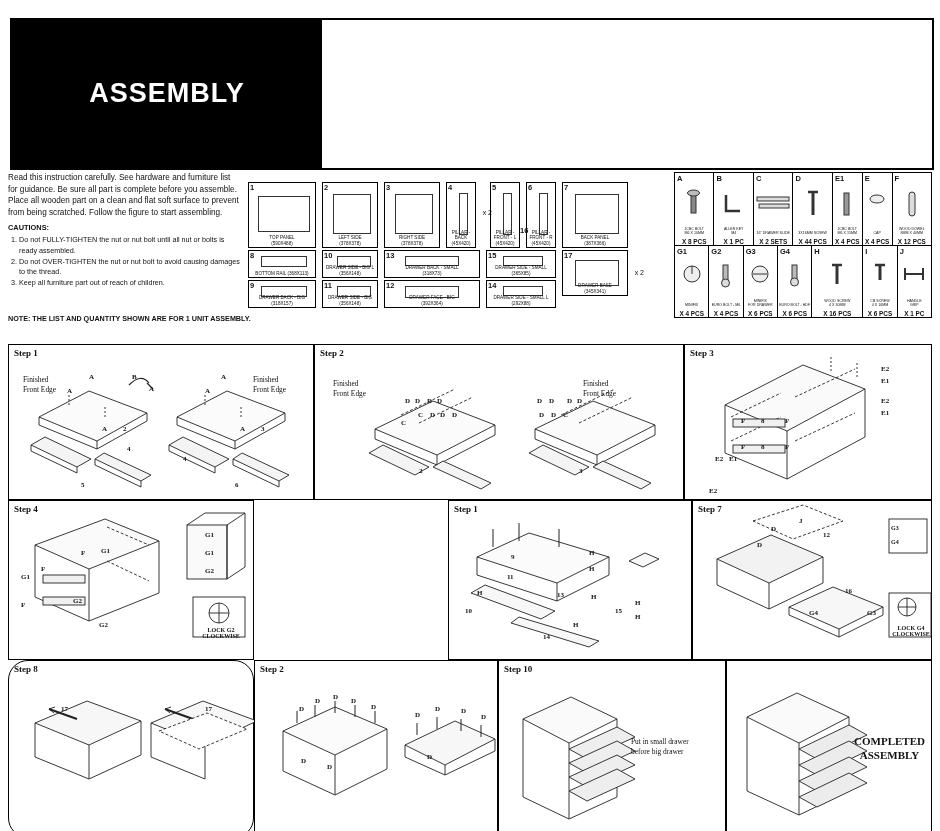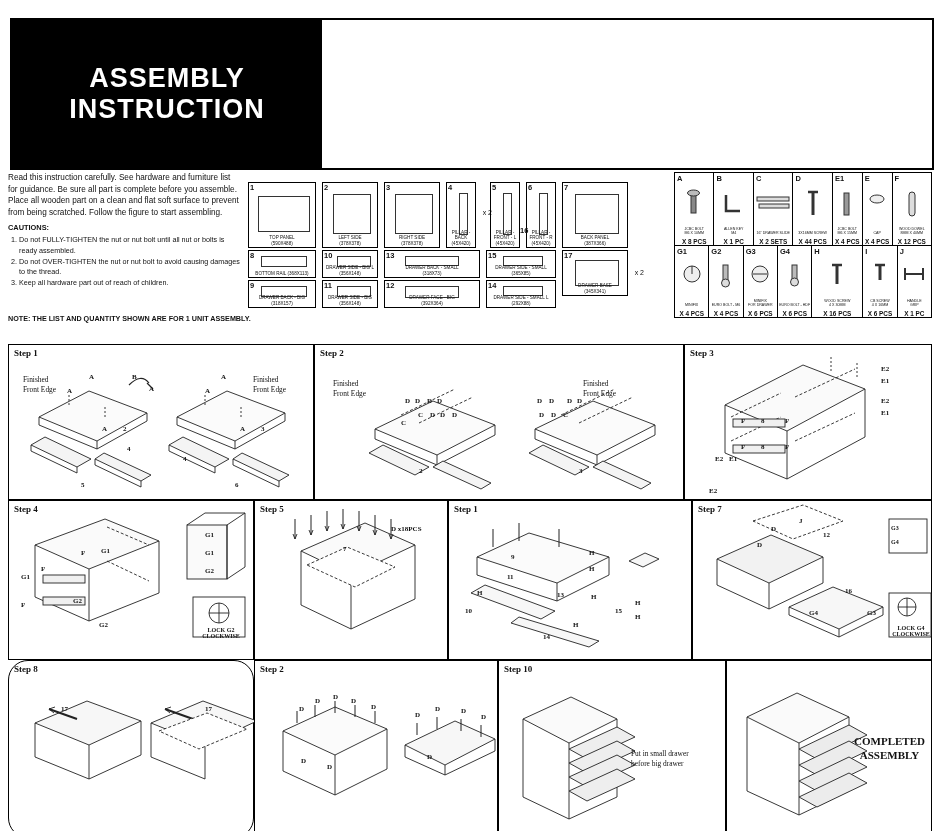--- a/index.html
+++ b/index.html
@@ -50,33 +50,32 @@
   svg{position:absolute;left:0;top:0;overflow:visible;}
 </style>
 </head>
 <body>
 
 <div class="page">
 
   <div class="header">
     <div class="header-badge">
       <span>ASSEMBLY</span>
-      <span>INSTRUCTION</span>
     </div>
   </div>
 
   <div class="band">
 
     <div class="intro">
       <p>Read this instruction carefully. See hardware and furniture list for guidance. Be sure all part is complete before you assemble. Place all wooden part on a clean and flat soft surface to prevent from being scratched. Follow the figure to start assembling.</p>
       <div class="caution">CAUTIONS:</div>
       <ol>
         <li>Do not FULLY-TIGHTEN the nut or nut bolt until all nut or bolts is ready assembled.</li>
         <li>Do not OVER-TIGHTEN the nut or nut bolt to avoid causing damages to the thread.</li>
-        <li>Keep all hardware part out of reach of children.</li>
+        <li>Keep all furniture part out of reach of children.</li>
       </ol>
     </div>
     <div class="note">NOTE: THE LIST AND QUANTITY SHOWN ARE FOR 1 UNIT ASSEMBLY.</div>
 
     <div class="parts">
 
       <div class="part" style="left:0;top:10px;width:68px;height:66px;">
         <div class="num">1</div>
         <div class="pshape" style="left:9px;top:13px;width:50px;height:34px;"></div>
         <div class="cap"><span>TOP PANEL</span><br><span>(590X488)</span></div>
@@ -443,35 +442,20 @@
       <div class="lbl" style="left:92px;top:46px;">G1</div>
       <div class="lbl" style="left:12px;top:100px;">F</div>
       <div class="lbl" style="left:64px;top:96px;">G2</div>
       <div class="lbl" style="left:90px;top:120px;">G2</div>
       <div class="lbl" style="left:196px;top:30px;">G1</div>
       <div class="lbl" style="left:196px;top:48px;">G1</div>
       <div class="lbl" style="left:196px;top:66px;">G2</div>
       <div class="lbl sm" style="left:186px;top:126px;text-align:center;width:52px;">LOCK G2<br>CLOCKWISE</div>
     </div>
 
-    <div class="step" style="left:246px;top:156px;width:194px;height:160px;">
-      <div class="label">Step 5</div>
-      <svg width="194" height="160">
-        <g stroke="#222" fill="none" stroke-width="0.9">
-          <path d="M46 50 L110 22 L160 44 L96 74 Z" fill="#fafafa"></path>
-          <path d="M46 50 L46 104 L96 128 L96 74"></path>
-          <path d="M160 44 L160 98 L96 128"></path>
-          <path d="M52 64 L92 46 L140 66 L100 86 Z" fill="#fff" stroke-dasharray="3,2"></path>
-          <path d="M40 18 L40 38 M56 14 L56 34 M72 10 L72 30 M88 8 L88 28 M104 10 L104 30 M120 14 L120 34 M136 18 L136 38" stroke-width="1"></path>
-          <path d="M40 38 l-2 -5 M40 38 l2 -5 M56 34 l-2 -5 M56 34 l2 -5 M72 30 l-2 -5 M72 30 l2 -5 M88 28 l-2 -5 M88 28 l2 -5 M104 30 l-2 -5 M104 30 l2 -5 M120 34 l-2 -5 M120 34 l2 -5 M136 38 l-2 -5 M136 38 l2 -5"></path>
-        </g>
-      </svg>
-      <div class="lbl" style="left:88px;top:44px;">7</div>
-      <div class="lbl" style="left:136px;top:24px;">D x18PCS</div>
-    </div>
 
     <div class="step" style="left:440px;top:156px;width:244px;height:160px;">
       <div class="label">Step 1</div>
       <svg width="244" height="160">
         <g stroke="#222" fill="none" stroke-width="0.9">
           <path d="M28 56 L80 32 L160 56 L108 82 Z" fill="#fbfbfb"></path>
           <path d="M28 56 L28 74 L108 100 L108 82"></path>
           <path d="M160 56 L160 74 L108 100"></path>
           <path d="M36 84 L22 92 L92 118 L106 110 Z" fill="#f7f7f7"></path>
           <path d="M70 116 L62 122 L140 146 L150 140 Z" fill="#f7f7f7"></path>
@@ -577,21 +561,21 @@
         <g stroke="#222" fill="none" stroke-width="0.9">
           <path d="M24 58 L72 36 L118 58 L70 82 Z" fill="#fafafa"></path>
           <path d="M24 58 L24 136 L70 158 L70 82"></path>
           <path d="M118 58 L118 136 L70 158"></path>
           <path d="M70 88 L118 66 L136 76 L88 98 Z" fill="#eee"></path>
           <path d="M70 102 L118 80 L136 90 L88 112 Z" fill="#eee"></path>
           <path d="M70 116 L118 94 L136 104 L88 126 Z" fill="#eee"></path>
           <path d="M70 130 L118 108 L136 118 L88 140 Z" fill="#eee"></path>
         </g>
       </svg>
-      <div class="txt" style="left:132px;top:76px;width:90px;margin-top:12px;">Put in small drawer<br>before big drawer</div>
+      <div class="txt" style="left:132px;top:76px;width:90px;">Put in small drawer<br>before big drawer</div>
     </div>
 
     <div class="step" style="left:718px;top:316px;width:206px;height:178px;">
       <svg width="206" height="178">
         <g stroke="#222" fill="none" stroke-width="0.9">
           <path d="M20 56 L70 32 L122 56 L72 82 Z" fill="#fafafa"></path>
           <path d="M20 56 L20 130 L72 154 L72 82"></path>
           <path d="M122 56 L122 130 L72 154"></path>
           <path d="M72 88 L122 64 L140 74 L90 98 Z" fill="#ececec"></path>
           <path d="M72 104 L122 80 L140 90 L90 114 Z" fill="#ececec"></path>

